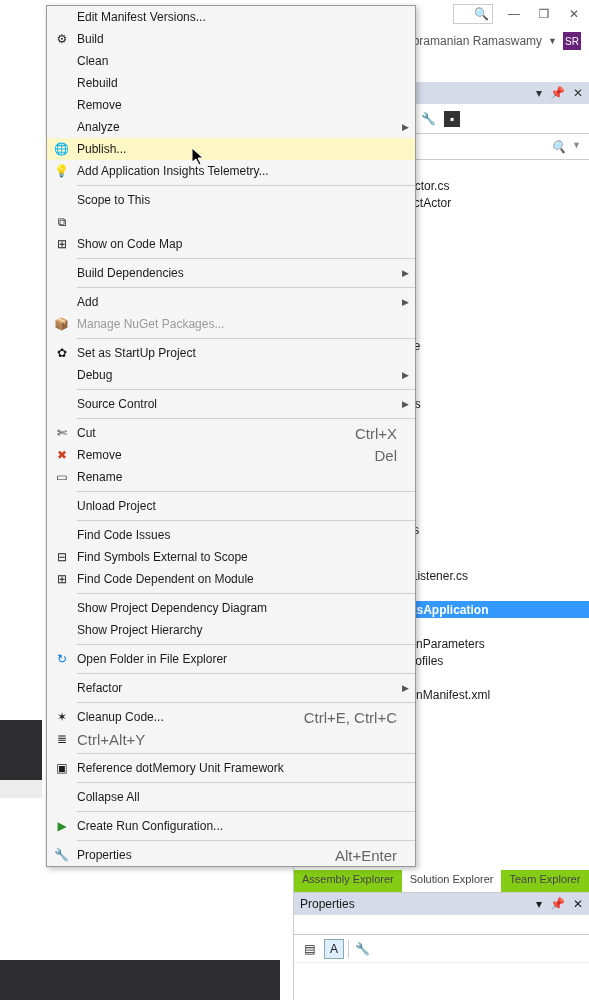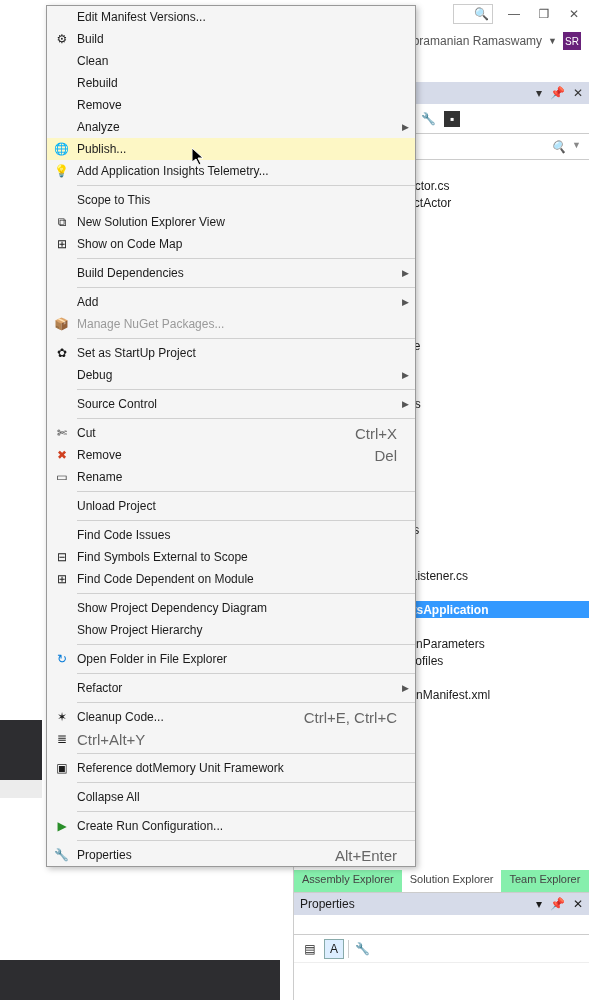--- a/index.html
+++ b/index.html
@@ -26,21 +26,21 @@
   .tree-item .ico { width: 16px; height: 16px; margin-right: 4px; flex: none; }
   .cs-ico::before { content: ""; display: inline-block; width: 12px; height: 12px; background: #6fbd45; border: 1px solid #4e8b2e; }
   .cfg-ico::before { content: ""; display: inline-block; width: 12px; height: 12px; background: #c5c5c5; border: 1px solid #999; }
   .js-ico::before { content: ""; display: inline-block; width: 12px; height: 12px; background: #ffe28a; border: 1px solid #bfa93e; }
   .fld-ico::before { content: ""; display: inline-block; width: 13px; height: 10px; background: #f0c079; border: 1px solid #b88a3c; }
   .xml-ico::before { content: ""; display: inline-block; width: 12px; height: 12px; background: #fff; border: 1px solid #999; }
   .proj-ico::before { content: ""; display: inline-block; width: 12px; height: 12px; background: #68217a; }
   .tree-sel { background: #3399ff; color: #fff; }
   .tree-expand { display:inline-block; width:10px; text-align:center; color:#555; }
 
-  .tab-strip { position: absolute; left: 0; right: 0; bottom: 108px; height: 22px; background: #86efac; display: flex; }
+  .tab-strip { position: absolute; left: 0; right: 0; bottom: 108px; height: 22px; background: #84cc16; display: flex; }
   .tab { padding: 3px 8px; font-size: 11px; color: #444; }
   .tab.active { background: #fff; }
 
   .props-pane { position: absolute; left: 0; right: 0; bottom: 0; height: 108px; background: #fff; border-top: 1px solid #ccc; }
   .props-title { height: 22px; background: #d6dbe9; display: flex; align-items: center; justify-content: space-between; padding: 0 6px; font-size: 11px; }
   .props-tools { height: 28px; display:flex; align-items:center; gap:4px; padding:0 6px; border-bottom:1px solid #eee;}
   .props-tools .ico { width:20px; height:20px; display:flex; align-items:center; justify-content:center; }
 
   
   .ctx { position: absolute; top: 5px; left: 46px; width: 370px; background: #f5f5f5; border: 1px solid #999; box-shadow: 2px 2px 6px rgba(0,0,0,.25); }
@@ -299,21 +299,20 @@
     </div>
     <div class="sep"></div>
     <div class="item">
       <div class="gutter"></div>
       <div class="lbl">Scope to This</div>
     </div>
     <div class="item">
       <div class="gutter">
         <span class="gi">⧉</span>
       </div>
-      <div class="lbl">New Solution Explorer View</div>
     </div>
     <div class="item">
       <div class="gutter">
         <span class="gi">⊞</span>
       </div>
       <div class="lbl">Show on Code Map</div>
     </div>
     <div class="sep"></div>
     <div class="item">
       <div class="gutter"></div>

